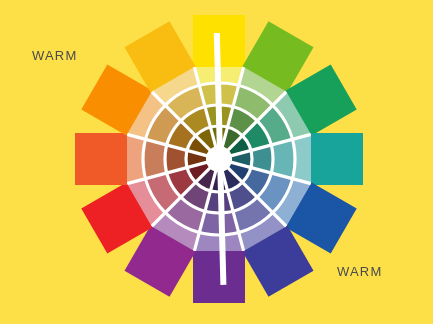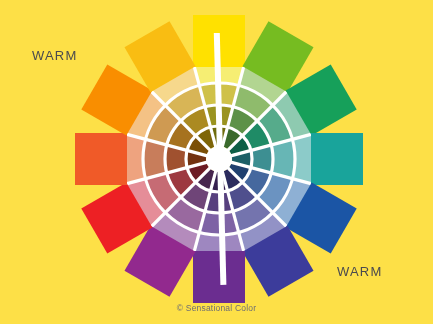--- a/index.html
+++ b/index.html
@@ -152,15 +152,14 @@
       </g>
     <g id="g-hub">
         <circle cx="219" cy="159" r="13" fill="#ffffff"></circle>
       </g>
   </svg>
 
   <div class="label" id="warm-label">WARM</div>
 
   <div class="label" id="cool-label">WARM</div>
 
-  <div id="credit-label">© Sensational Color</div>
 
 </div>
 
 </body></html>

